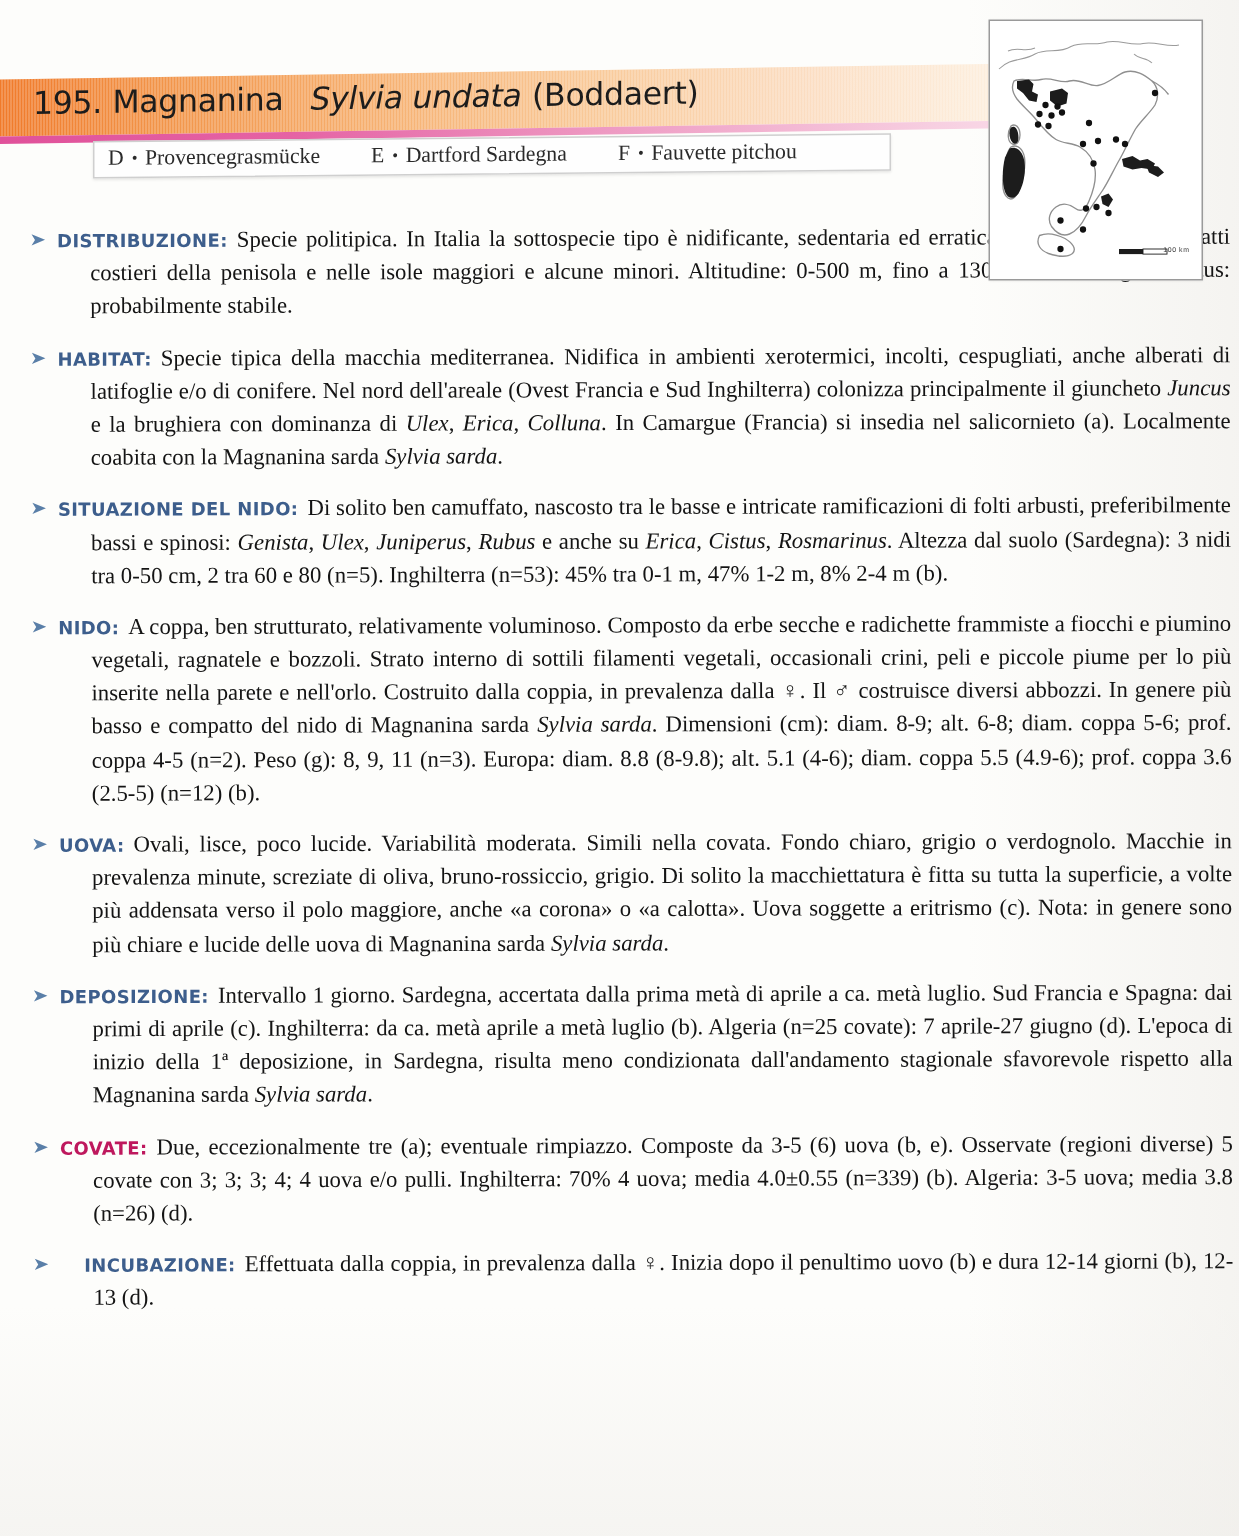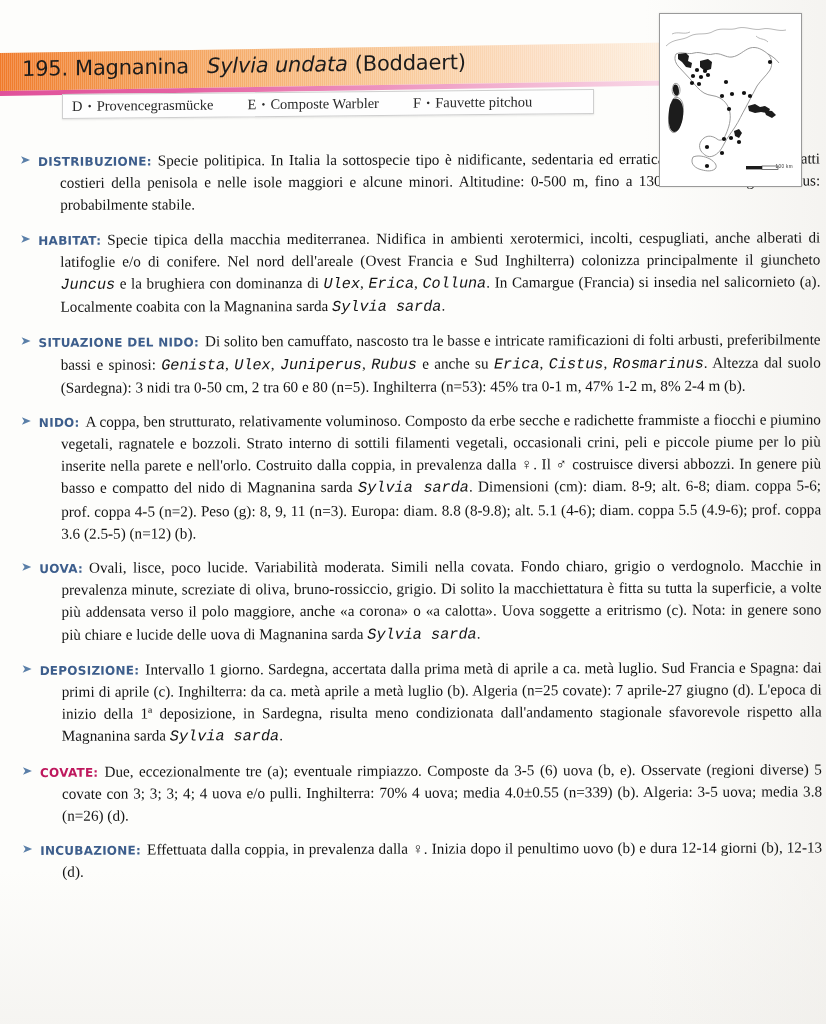--- a/index.html
+++ b/index.html
@@ -198,21 +198,21 @@
   }
   .sec-body .lbl {
     font-family: "DejaVu Sans", sans-serif;
     font-size: 12px;
     font-weight: bold;
     color: #3d5e8c;
     letter-spacing: 0.25px;
     margin-right: 6px;
   }
   .sec-text { }
-  i { font-style: italic; font-family: Liberation Mono, monospace; }
+  i { font-style: italic; }
 
   
   .section .sec-body {
     padding-left: 22px;
     text-indent: -22px;
   }
 
   
   .content { transform: rotate(-0.18deg); transform-origin: left top; }
 </style>
@@ -227,21 +227,21 @@
     <div class="title-band-texture"></div>
   </div>
 
   <div class="title-text">
     <span class="num">195.</span><span class="common">Magnanina</span><span class="sci">Sylvia undata</span><span class="auth">(Boddaert)</span>
   </div>
 
   <div class="names-strip">
     <div class="names-inner" id="names-inner">
         <span class="name-item"><span class="code">D</span><span class="dot">•</span><span>Provencegrasmücke</span></span>
-        <span class="name-item"><span class="code">E</span><span class="dot">•</span><span>Composte Warbler</span></span>
+        <span class="name-item"><span class="code">E</span><span class="dot">•</span><span>Dartford Sardegna</span></span>
         <span class="name-item"><span class="code">F</span><span class="dot">•</span><span>Fauvette pitchou</span></span>
       </div>
   </div>
 
   <div class="map-box">
     <svg width="139" height="170" viewBox="0 0 139 170">
       <rect x="0" y="0" width="139" height="170" fill="#ffffff"></rect>
 
       <g fill="none" stroke="#9b9b9b" stroke-width="0.7">
         <path d="M6 32 C14 24, 22 27, 30 22 C38 18, 46 22, 54 17 C62 13, 70 17, 78 14 C86 12, 94 17, 102 15 C110 13, 118 18, 126 16"></path>
@@ -379,17 +379,17 @@
           </svg>
         </span>
         <div class="sec-body"><span class="lbl" style="color: #be185d;">COVATE:</span><span class="sec-text">Due, eccezionalmente tre (a); eventuale rimpiazzo. Composte da 3-5 (6) uova (b, e). Osservate (regioni diverse) 5 covate con 3; 3; 3; 4; 4 uova e/o pulli. Inghilterra: 70% 4 uova; media 4.0±0.55 (n=339) (b). Algeria: 3-5 uova; media 3.8 (n=26) (d).</span></div>
       </div>
       <div class="section">
         <span class="arrow-icon">
           <svg width="12" height="12" viewBox="0 0 12 12">
             <path d="M1 2.2 L10 6 L1 9.8 L3.3 6 Z" fill="#5a7fa8"></path>
           </svg>
         </span>
-        <div class="sec-body"><span class="lbl" style="color: rgb(61, 94, 140);">INCUBAZIONE:</span><span class="sec-text">Effettuata dalla coppia, in prevalenza dalla ♀. Inizia dopo il penultimo uovo (b) e dura 12-14 giorni (b), 12-13 (d).</span></div>
+        <div class="sec-body"><span class="lbl" style="color: rgb(61, 94, 140); margin-left: 16px;">INCUBAZIONE:</span><span class="sec-text">Effettuata dalla coppia, in prevalenza dalla ♀. Inizia dopo il penultimo uovo (b) e dura 12-14 giorni (b), 12-13 (d).</span></div>
       </div>
     </div>
 
 </div>
 
 </body></html>

